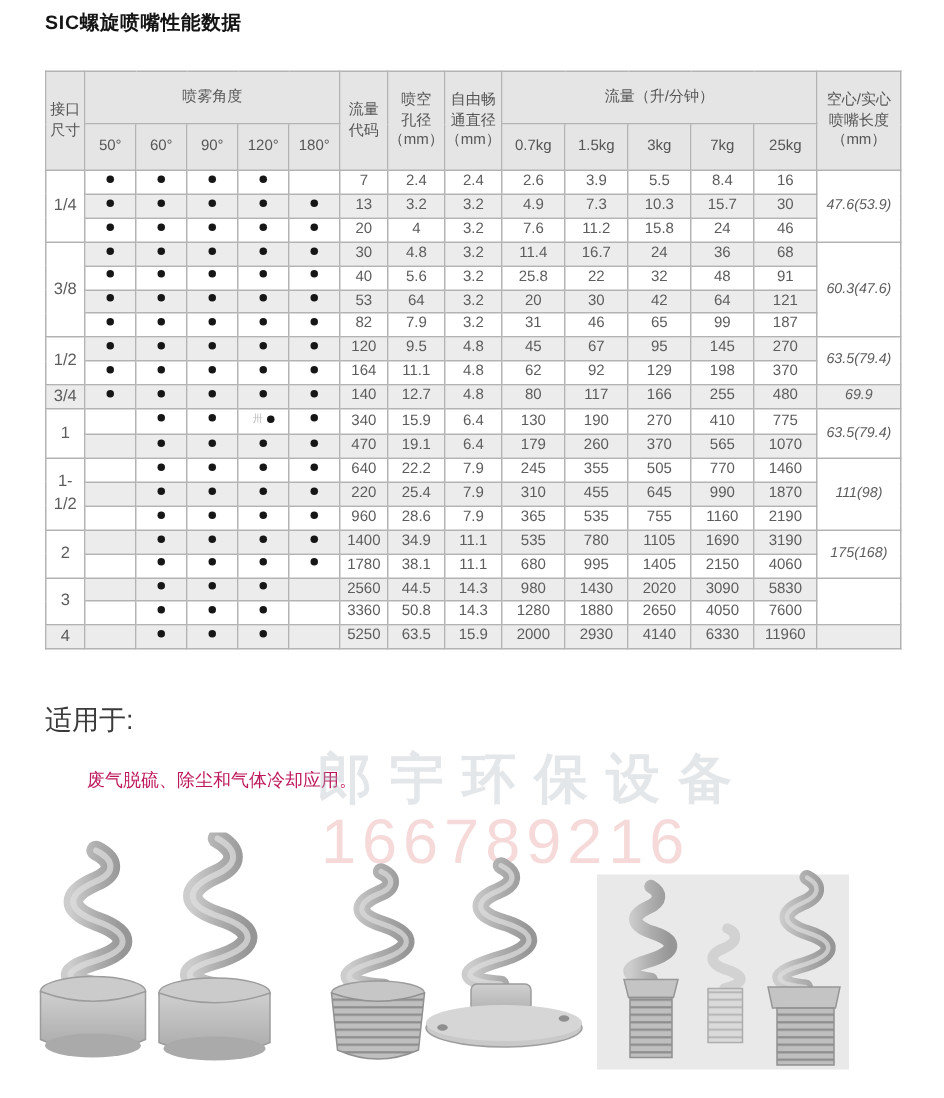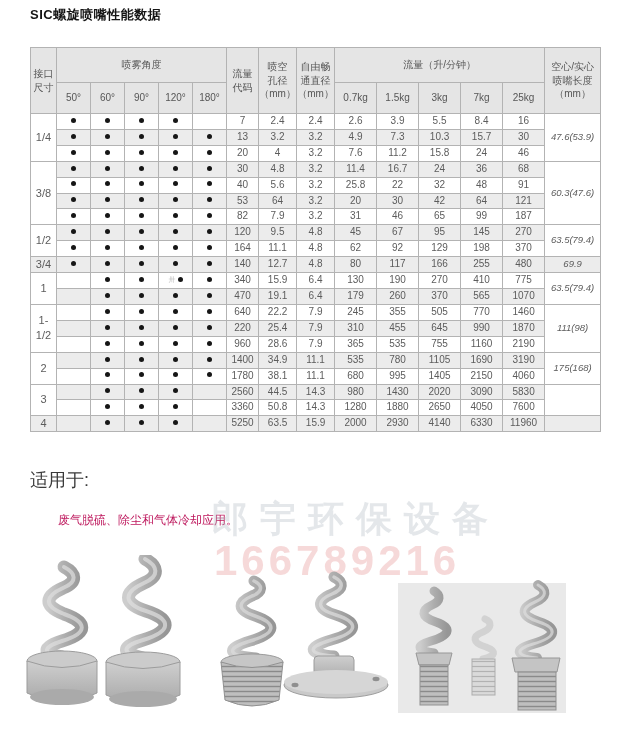--- a/index.html
+++ b/index.html
@@ -16,21 +16,21 @@
   table.spec tbody tr.striped td{background:#ececec;}
   table.spec tbody td.merged{background:#fff !important;}
   table.spec tbody td.size-cell{font-size:11px;}
   table.spec tbody td.len-cell{font-size:9.5px;font-style:italic;}
   .dot{display:inline-block;width:5px;height:5px;border-radius:50%;background:#161616;vertical-align:middle;margin-top:-2px;}
   .artifact{color:#bdbdbd;font-size:7px;margin-right:2px;vertical-align:middle;}
   .notes-label{position:absolute;left:30px;top:468px;font-size:18px;color:#3a3a3a;}
   .notes-text{position:absolute;left:58px;top:512px;font-size:12px;color:#be185d;}
   .wm1{position:absolute;left:212px;top:495px;font-size:36px;font-weight:bold;letter-spacing:12px;
        color:rgba(172,182,192,0.33);white-space:nowrap;z-index:1;}
-  .wm2{position:absolute;left:214px;top:537px;font-size:42px;font-weight:bold;letter-spacing:4px;
+  .wm2{position:absolute;left:214px;top:537px;font-size:42px;font-weight:normal;letter-spacing:4px;
        color:rgba(228,138,138,0.32);white-space:nowrap;z-index:1;}
   .photo-band{position:absolute;left:0;top:555px;width:629px;height:177px;z-index:2;}
 </style>
 </head>
 <body>
 
 <div class="page">
 
   <div class="title">SIC螺旋喷嘴性能数据</div>
 

